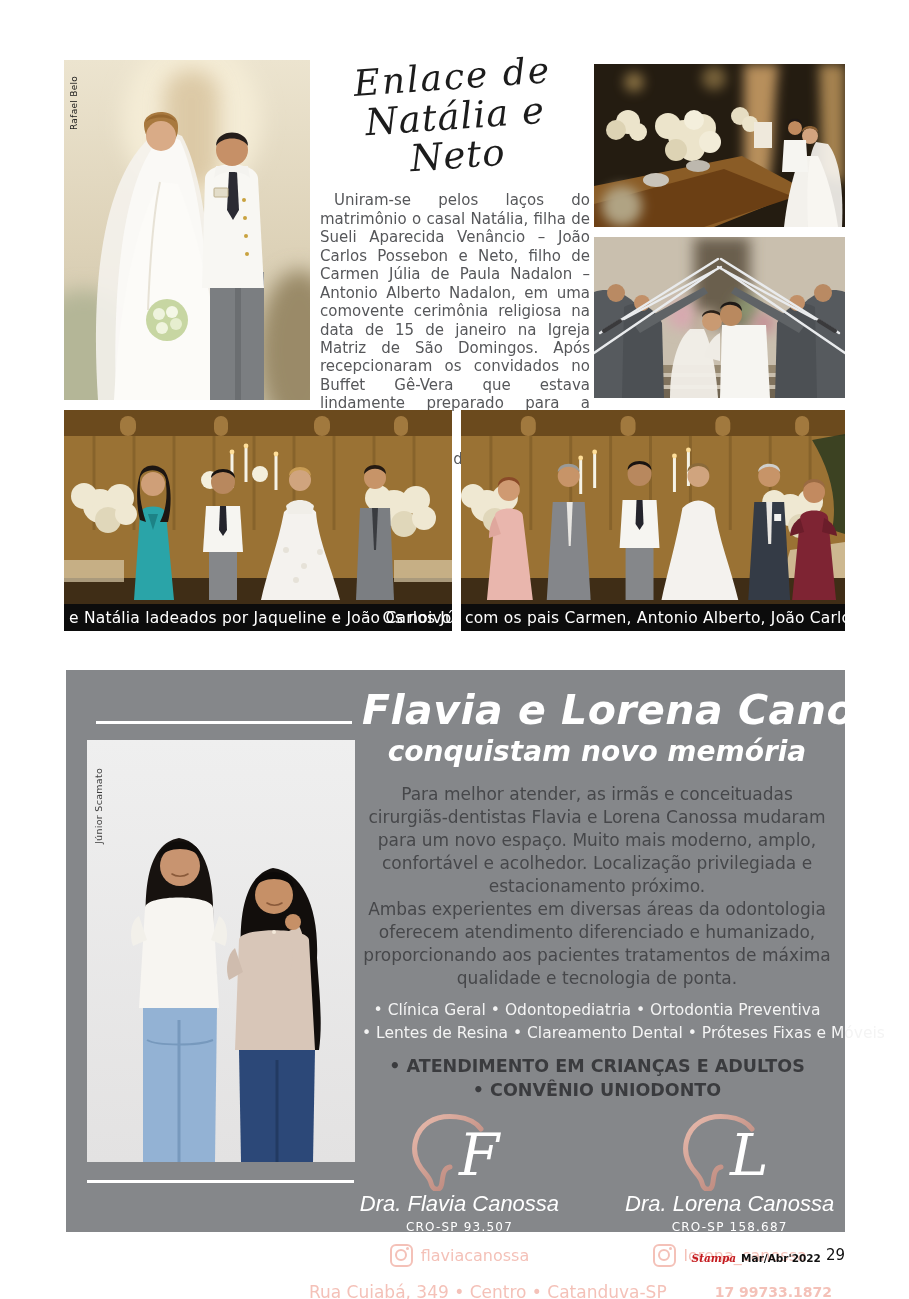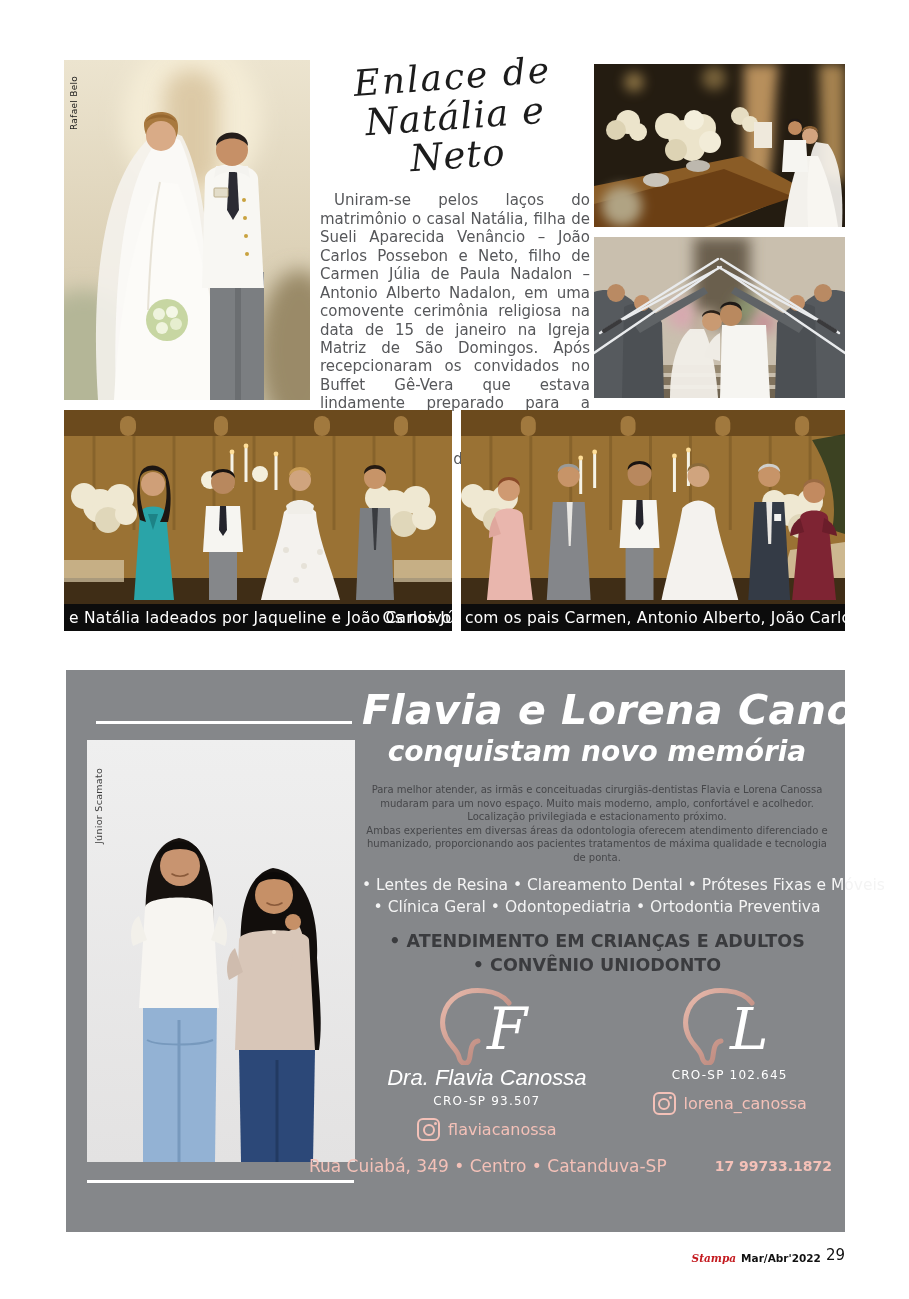--- a/index.html
+++ b/index.html
@@ -31,21 +31,21 @@
   .ad{position:absolute;left:66px;top:670px;width:779px;height:562px;background:#85878a;}
   .ad .rule{position:absolute;height:3px;background:#fff;}
   .rule-top{left:30px;top:51px;width:256px;}
   .rule-bottom{left:21px;top:510px;width:267px;}
   .ad-photo{position:absolute;left:21px;top:70px;width:268px;height:422px;background:#ececee;overflow:hidden;}
   .ad-photo svg{display:block;width:100%;height:100%;}
   .ad-credit{color:#3c3c3c;font-size:9.5px;}
   .ad-right{position:absolute;left:296px;top:16px;width:470px;text-align:center;color:#fff;}
   .ad-title{font-style:italic;font-weight:600;font-size:41px;letter-spacing:.5px;white-space:nowrap;}
   .ad-subtitle{font-style:italic;font-weight:600;font-size:28px;margin-top:1px;white-space:nowrap;}
-  .ad-p{margin:0;font-size:10px;line-height:1.35;color:#46474a;font-weight:500;}
+  .ad-p{margin:0;font-size:17px;line-height:1.35;color:#46474a;font-weight:500;}
   .ad-p.first{margin-top:15px;}
   .services{margin-top:10px;font-size:15.5px;line-height:1.45;color:#f4f4f4;}
   .services div{white-space:nowrap;}
   .highlights{margin-top:11px;font-size:17.5px;font-weight:bold;color:#3a3b3e;line-height:1.35;}
   .highlights div{white-space:nowrap;}
   .logos{margin-top:10px;display:flex;justify-content:center;gap:66px;}
   .logo{display:flex;flex-direction:column;align-items:center;}
   .logo .tooth{width:112px;height:78px;}
   .logo .name{font-family:Liberation Sans, sans-serif;font-style:italic;font-size:22px;color:#fff;
               margin-top:0;white-space:nowrap;}
@@ -433,22 +433,22 @@
     </div>
 
     <div class="rule rule-bottom"></div>
 
     <div class="ad-right">
       <div class="ad-title">Flavia e Lorena Canossa</div>
       <div class="ad-subtitle">conquistam novo memória</div>
       <p class="ad-p first">Para melhor atender, as irmãs e conceituadas cirurgiãs-dentistas Flavia e Lorena Canossa mudaram para um novo espaço. Muito mais moderno, amplo, confortável e acolhedor. Localização privilegiada e estacionamento próximo.</p>
       <p class="ad-p">Ambas experientes em diversas áreas da odontologia oferecem atendimento diferenciado e humanizado, proporcionando aos pacientes tratamentos de máxima qualidade e tecnologia de ponta.</p>
       <div class="services">
+        <div>• Clínica Geral • Odontopediatria • Ortodontia Preventiva</div>
         <div>• Lentes de Resina • Clareamento Dental • Próteses Fixas e Móveis</div>
-        <div>• Clínica Geral • Odontopediatria • Ortodontia Preventiva</div>
       </div>
       <div class="highlights">
         <div>• ATENDIMENTO EM CRIANÇAS E ADULTOS</div>
         <div>• CONVÊNIO UNIODONTO</div>
       </div>
 
       <div class="logos">
         <div class="logo">
           <svg class="tooth" viewBox="0 0 112 78" aria-hidden="true">
             <defs>
@@ -471,21 +471,22 @@
           <svg class="tooth" viewBox="0 0 112 78" aria-hidden="true">
             <defs>
                 <linearGradient id="rose2" x1="0" y1="0" x2="1" y2="1">
               <stop offset="0" stop-color="#e9bbAD"></stop>
                   <stop offset="1" stop-color="#b07c72"></stop>
                 </linearGradient>
               </defs>
             <path d="M78 16 C68 2 40 0 26 9 C12 18 8 36 15 50 C20 60 26 62 28 70 C30 78 38 79 39 69 C40 61 41 55 47 54" fill="none" stroke="url(#rose2)" stroke-width="5" stroke-linecap="round"></path>
             <text x="56" y="62" font-family="DejaVu Serif,serif" font-style="italic" font-size="58" fill="#ffffff">L</text>
           </svg>
-          <div class="cro">CRO-SP 102.645</div>
+          <div class="name">Dra. Lorena Canossa</div>
+          <div class="cro">CRO-SP 158.687</div>
           <div class="ig-row">
             <span class="ig-icon"></span>
             <span>lorena_canossa</span>
           </div>
         </div>
       </div>
 
       <div class="address-row">
         <svg width="20" height="24" viewBox="0 0 24 28" aria-hidden="true">
           <path fill-rule="evenodd" fill="#f4c1b8" d="M12 1 C6.6 1 2.8 5 2.8 10 C2.8 16.6 12 27 12 27 C12 27 21.2 16.6 21.2 10 C21.2 5 17.4 1 12 1 Z

